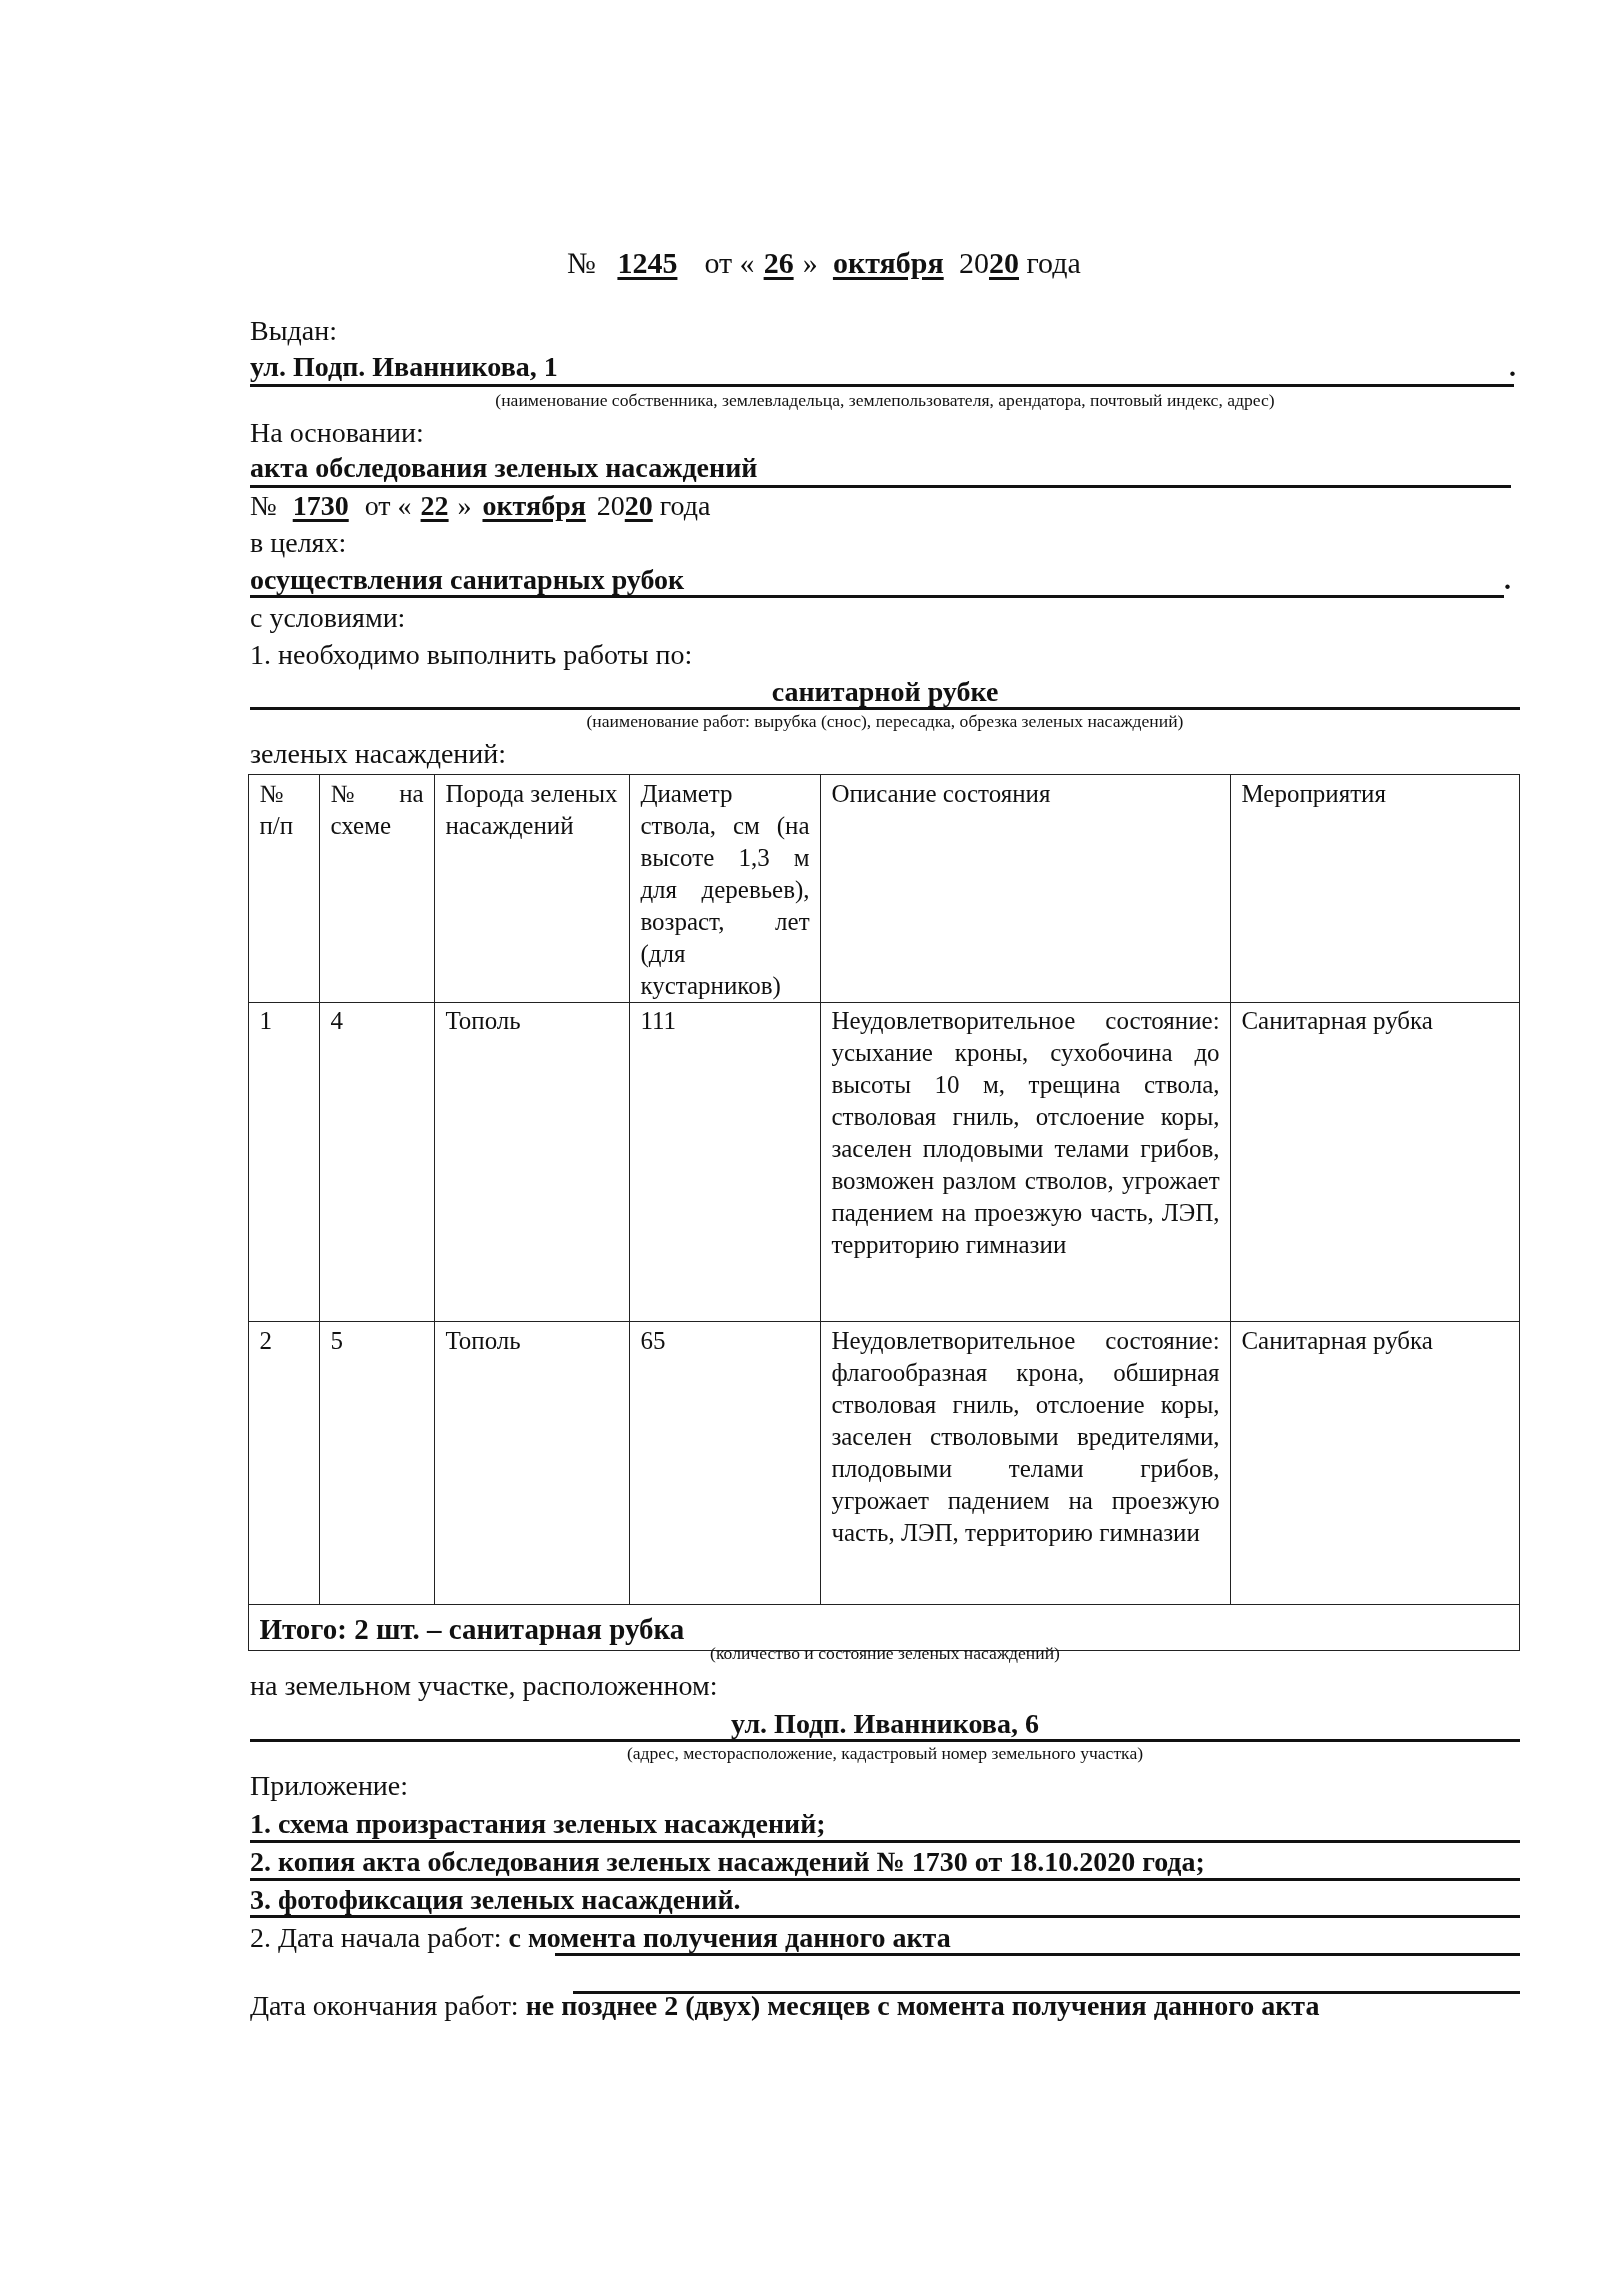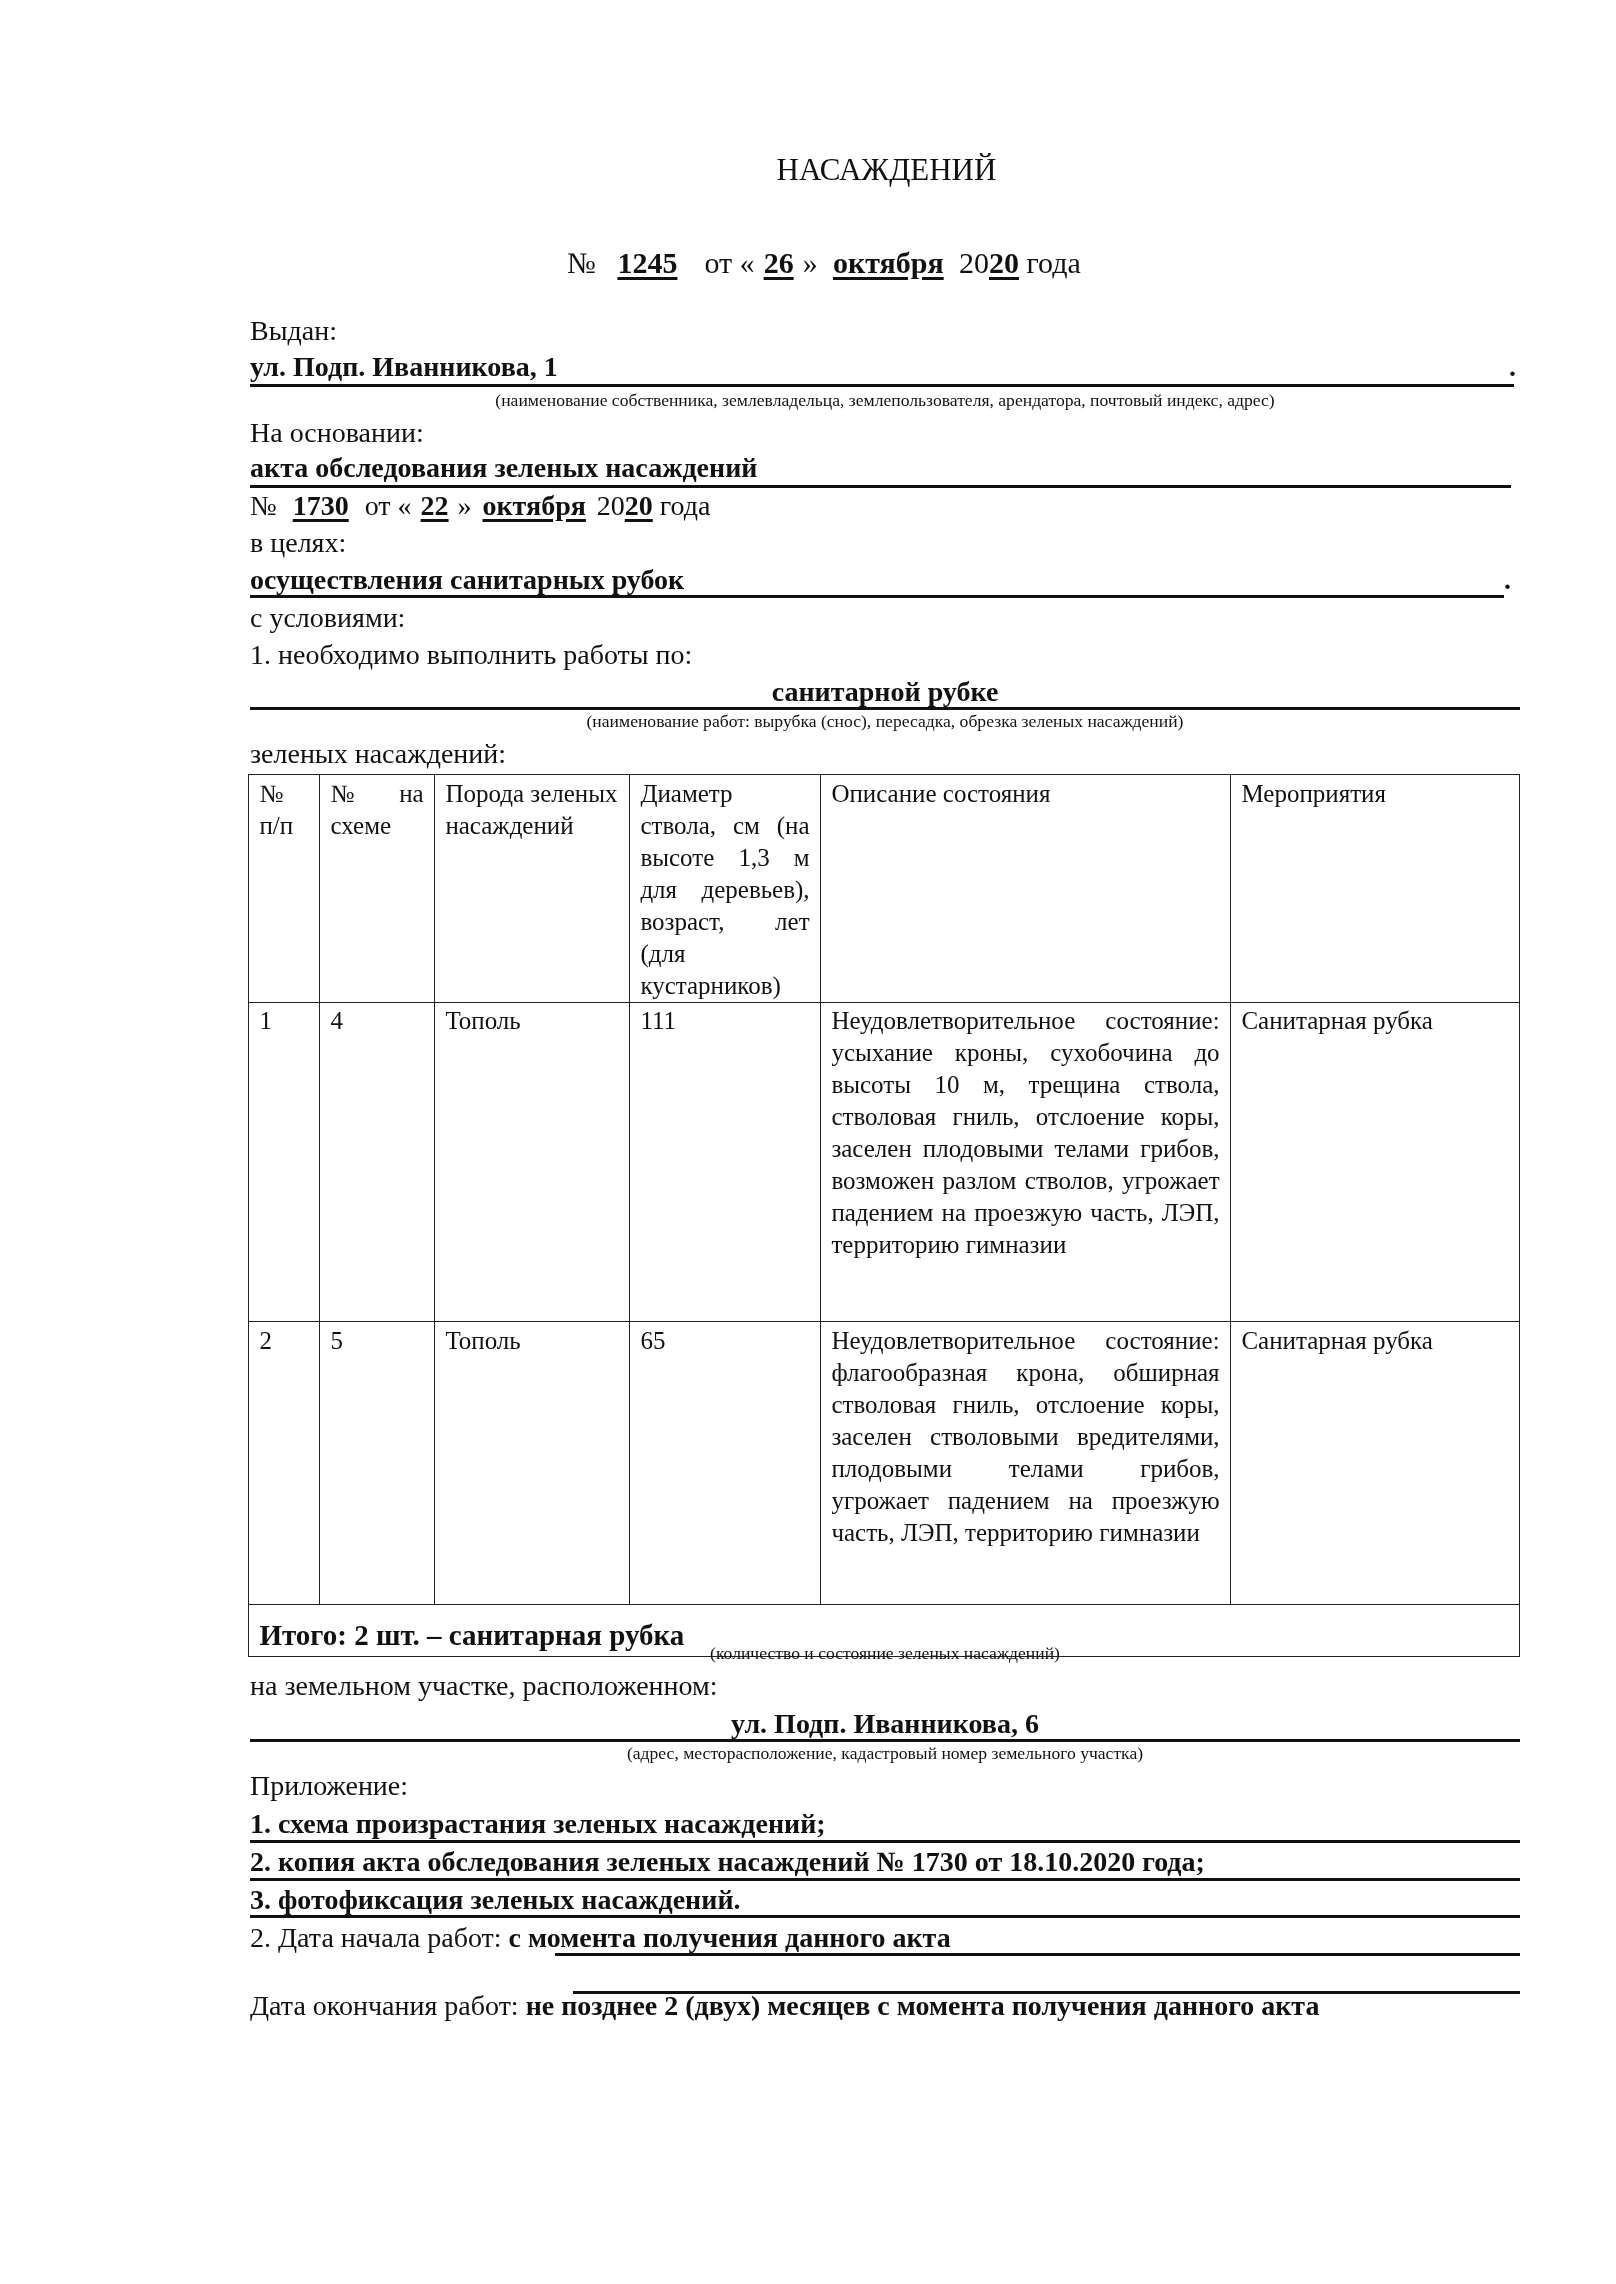--- a/index.html
+++ b/index.html
@@ -16,28 +16,27 @@
   .title { font-size: 31px; line-height: 38px; text-align: center; left: 248px; width: 1277px; white-space: normal; }
   .fillline { position: absolute; height: 2.6px; background: #111; }
   .center { text-align: center; }
 
   
   .tbl { position: absolute; left: 248px; top: 774px; width: 1270px; border-collapse: collapse; table-layout: fixed; }
   .tbl td { border: 1.6px solid #222; vertical-align: top; font-size: 25px; line-height: 32px; padding: 2.6px 10.4px 0 10.4px; }
   .tbl tr.hdr td { height: 215px; }
   .tbl tr.r1 td { height: 316px; }
   .tbl tr.r2 td { height: 279px; }
-  .tbl tr.tot td { height: 38px; font-size: 29px; line-height: 35px; font-weight: bold; padding-top: 13px; }
+  .tbl tr.tot td { height: 38px; font-size: 29px; line-height: 35px; font-weight: bold; padding-top: 7px; }
   .just { text-align: justify; text-align-last: left; }
 </style>
 </head>
 <body>
 
 <div class="abs title" style="top:151px;">
-  <div>НАСАЖДЕНИЙ</div>
 </div>
 
 <div class="abs txt" style="top:246px; left:567px; font-size:30px;">
   <span>№</span>
   <span class="bold ul" style="padding:0 14.3px;">1245</span>
   <span style="margin-left:5.2px;">от «</span><span class="bold ul" style="padding:0 9px;">26</span><span>»</span>
   <span class="bold ul" style="padding:0 7.8px;">октября</span>
   <span>20</span><span class="bold ul">20</span>
   <span>года</span>
 </div>

